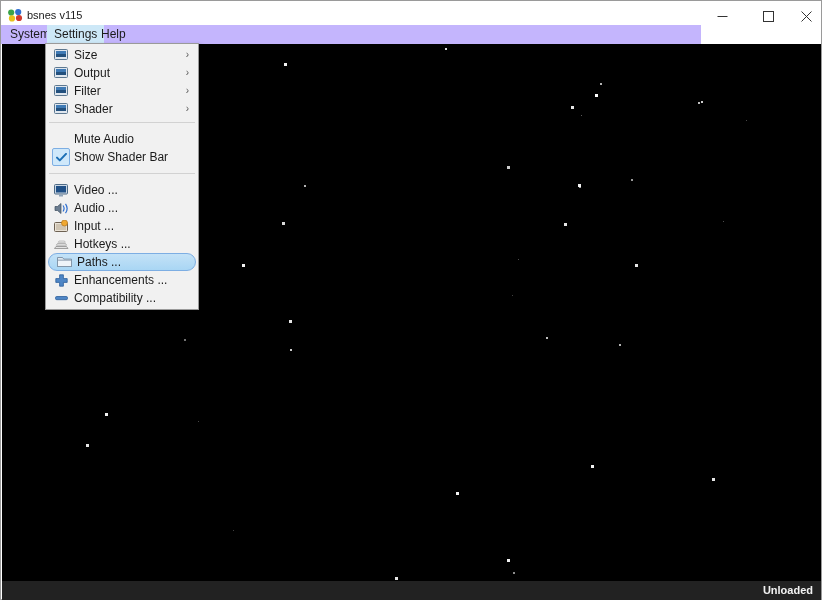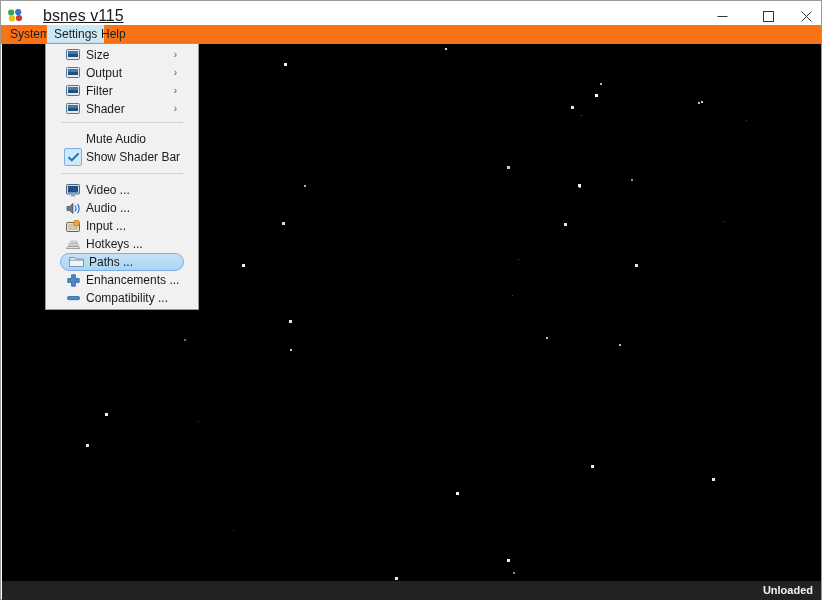--- a/index.html
+++ b/index.html
@@ -8,47 +8,47 @@
     font-family:"Liberation Sans",sans-serif;
     background:#ffffff;
     -webkit-font-smoothing:antialiased;
   }
   #app{position:relative;width:822px;height:600px;background:#fff;
        border:1px solid #9a9a9a;box-sizing:border-box;}
 
   
   #titlebar{position:absolute;left:0;top:0;width:820px;height:30px;background:#ffffff;}
   #app-icon{position:absolute;left:6px;top:7px;width:17px;height:16px;}
-  #title-text{position:absolute;left:42px;top:6px;font-size:16px;color:#1a1a1a;line-height:17px;text-decoration:underline;}
+  #title-text{position:absolute;left:26px;top:6px;font-size:11px;color:#1a1a1a;line-height:17px;}
   .wbtn{position:absolute;top:0;width:46px;height:30px;display:flex;align-items:center;justify-content:center;}
   .wbtn svg{display:block;}
   #btn-min{left:698px;}
   #btn-max{left:744px;}
   #btn-close{left:790px;width:30px;}
 
   
-  #menubar{position:absolute;left:0;top:24px;width:820px;height:19px;background:#f97316;}
+  #menubar{position:absolute;left:0;top:24px;width:700px;height:19px;background:#c4b5fd;}
   .mb-item{position:absolute;top:0;height:19px;line-height:19px;font-size:12px;color:#1b1b1b;
            padding:0 7px;box-sizing:border-box;white-space:nowrap;}
   #mb-system{left:2px;}
   #mb-settings{left:46px;background:#cde8f7;}
   #mb-help{left:93px;}
 
   
   #viewport{position:absolute;left:1px;top:43px;width:819px;height:537px;background:#000;overflow:hidden;}
   .star{position:absolute;background:#fff;}
 
   
   #statusbar{position:absolute;left:1px;top:580px;width:819px;height:19px;background:#222222;}
   #status-text{position:absolute;right:8px;top:2px;font-size:11px;font-weight:bold;color:#f2f2f2;line-height:15px;}
 
   
   #dropdown{position:absolute;left:44px;top:42px;width:154px;
             background:#f1f1f1;border:1px solid #9a9a9a;box-sizing:border-box;
-            box-shadow:2px 2px 4px rgba(0,0,0,.28);padding:2px 12px;}
+            box-shadow:2px 2px 4px rgba(0,0,0,.28);padding:2px 0;}
   .mi{position:relative;height:18px;display:flex;align-items:center;box-sizing:border-box;
       padding-left:2px;padding-right:2px;}
   .mi-hl{background:linear-gradient(to bottom,#c4e2f7 0%,#a9d6f4 100%);
          border:1px solid #7daee3;border-radius:9px;margin:0 2px;height:18px;}
   .mi-ico{width:26px;min-width:26px;height:18px;display:flex;align-items:center;justify-content:center;}
   .mi-lbl{font-size:12px;color:#1b1b1b;line-height:18px;white-space:nowrap;}
   .mi-arrow{position:absolute;right:9px;top:0;height:18px;line-height:18px;font-size:10px;color:#5a5a5a;}
   .sep{height:1px;background:#d2d2d2;margin:4px 3px 4px 3px;}
   .spacer{height:3px;}
 

